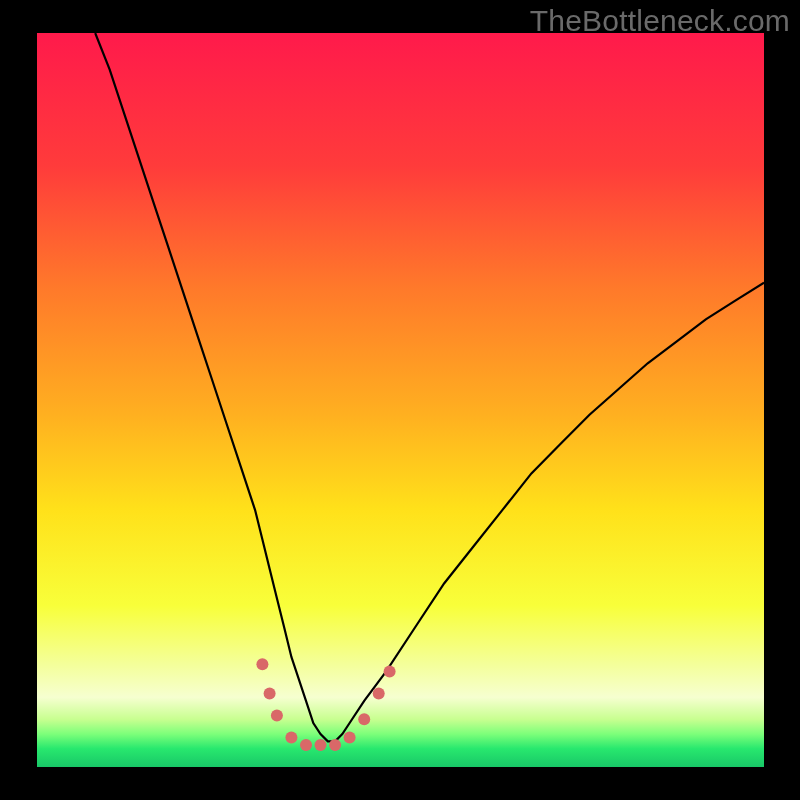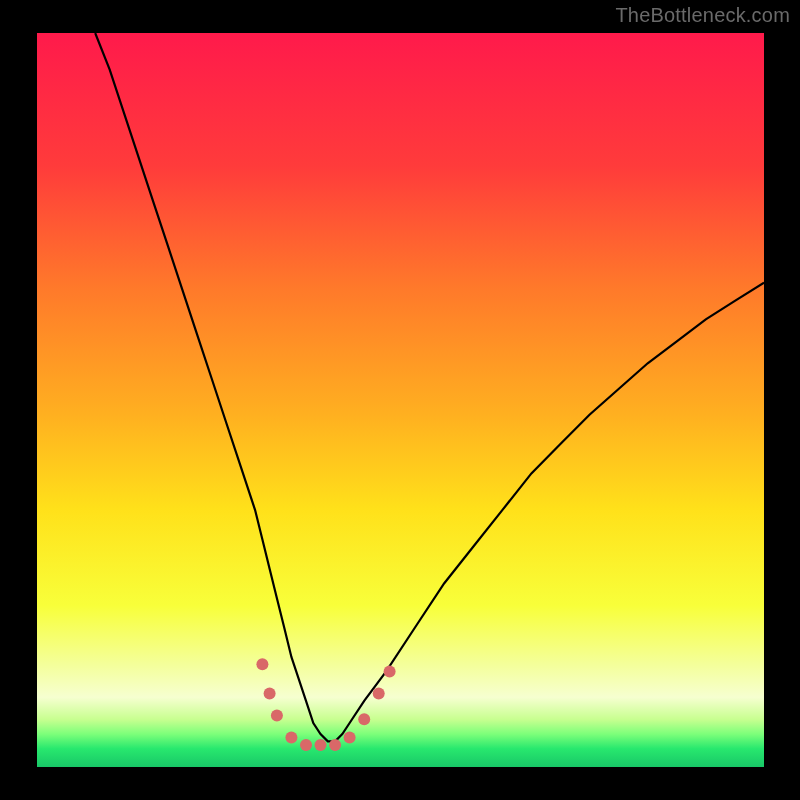--- a/index.html
+++ b/index.html
@@ -17,21 +17,21 @@
     top: 0;
     width: 800px;
     height: 800px;
     background: #000;
   }
   .watermark {
     position: absolute;
     top: 4px;
     right: 10px;
     color: #6a6a6a;
-    font-size: 20px;
+    font-size: 30px;
     font-weight: 500;
     letter-spacing: 0.2px;
     z-index: 10;
   }
   .plot-area {
     position: absolute;
     left: 37px;
     top: 33px;
     width: 727px;
     height: 734px;

